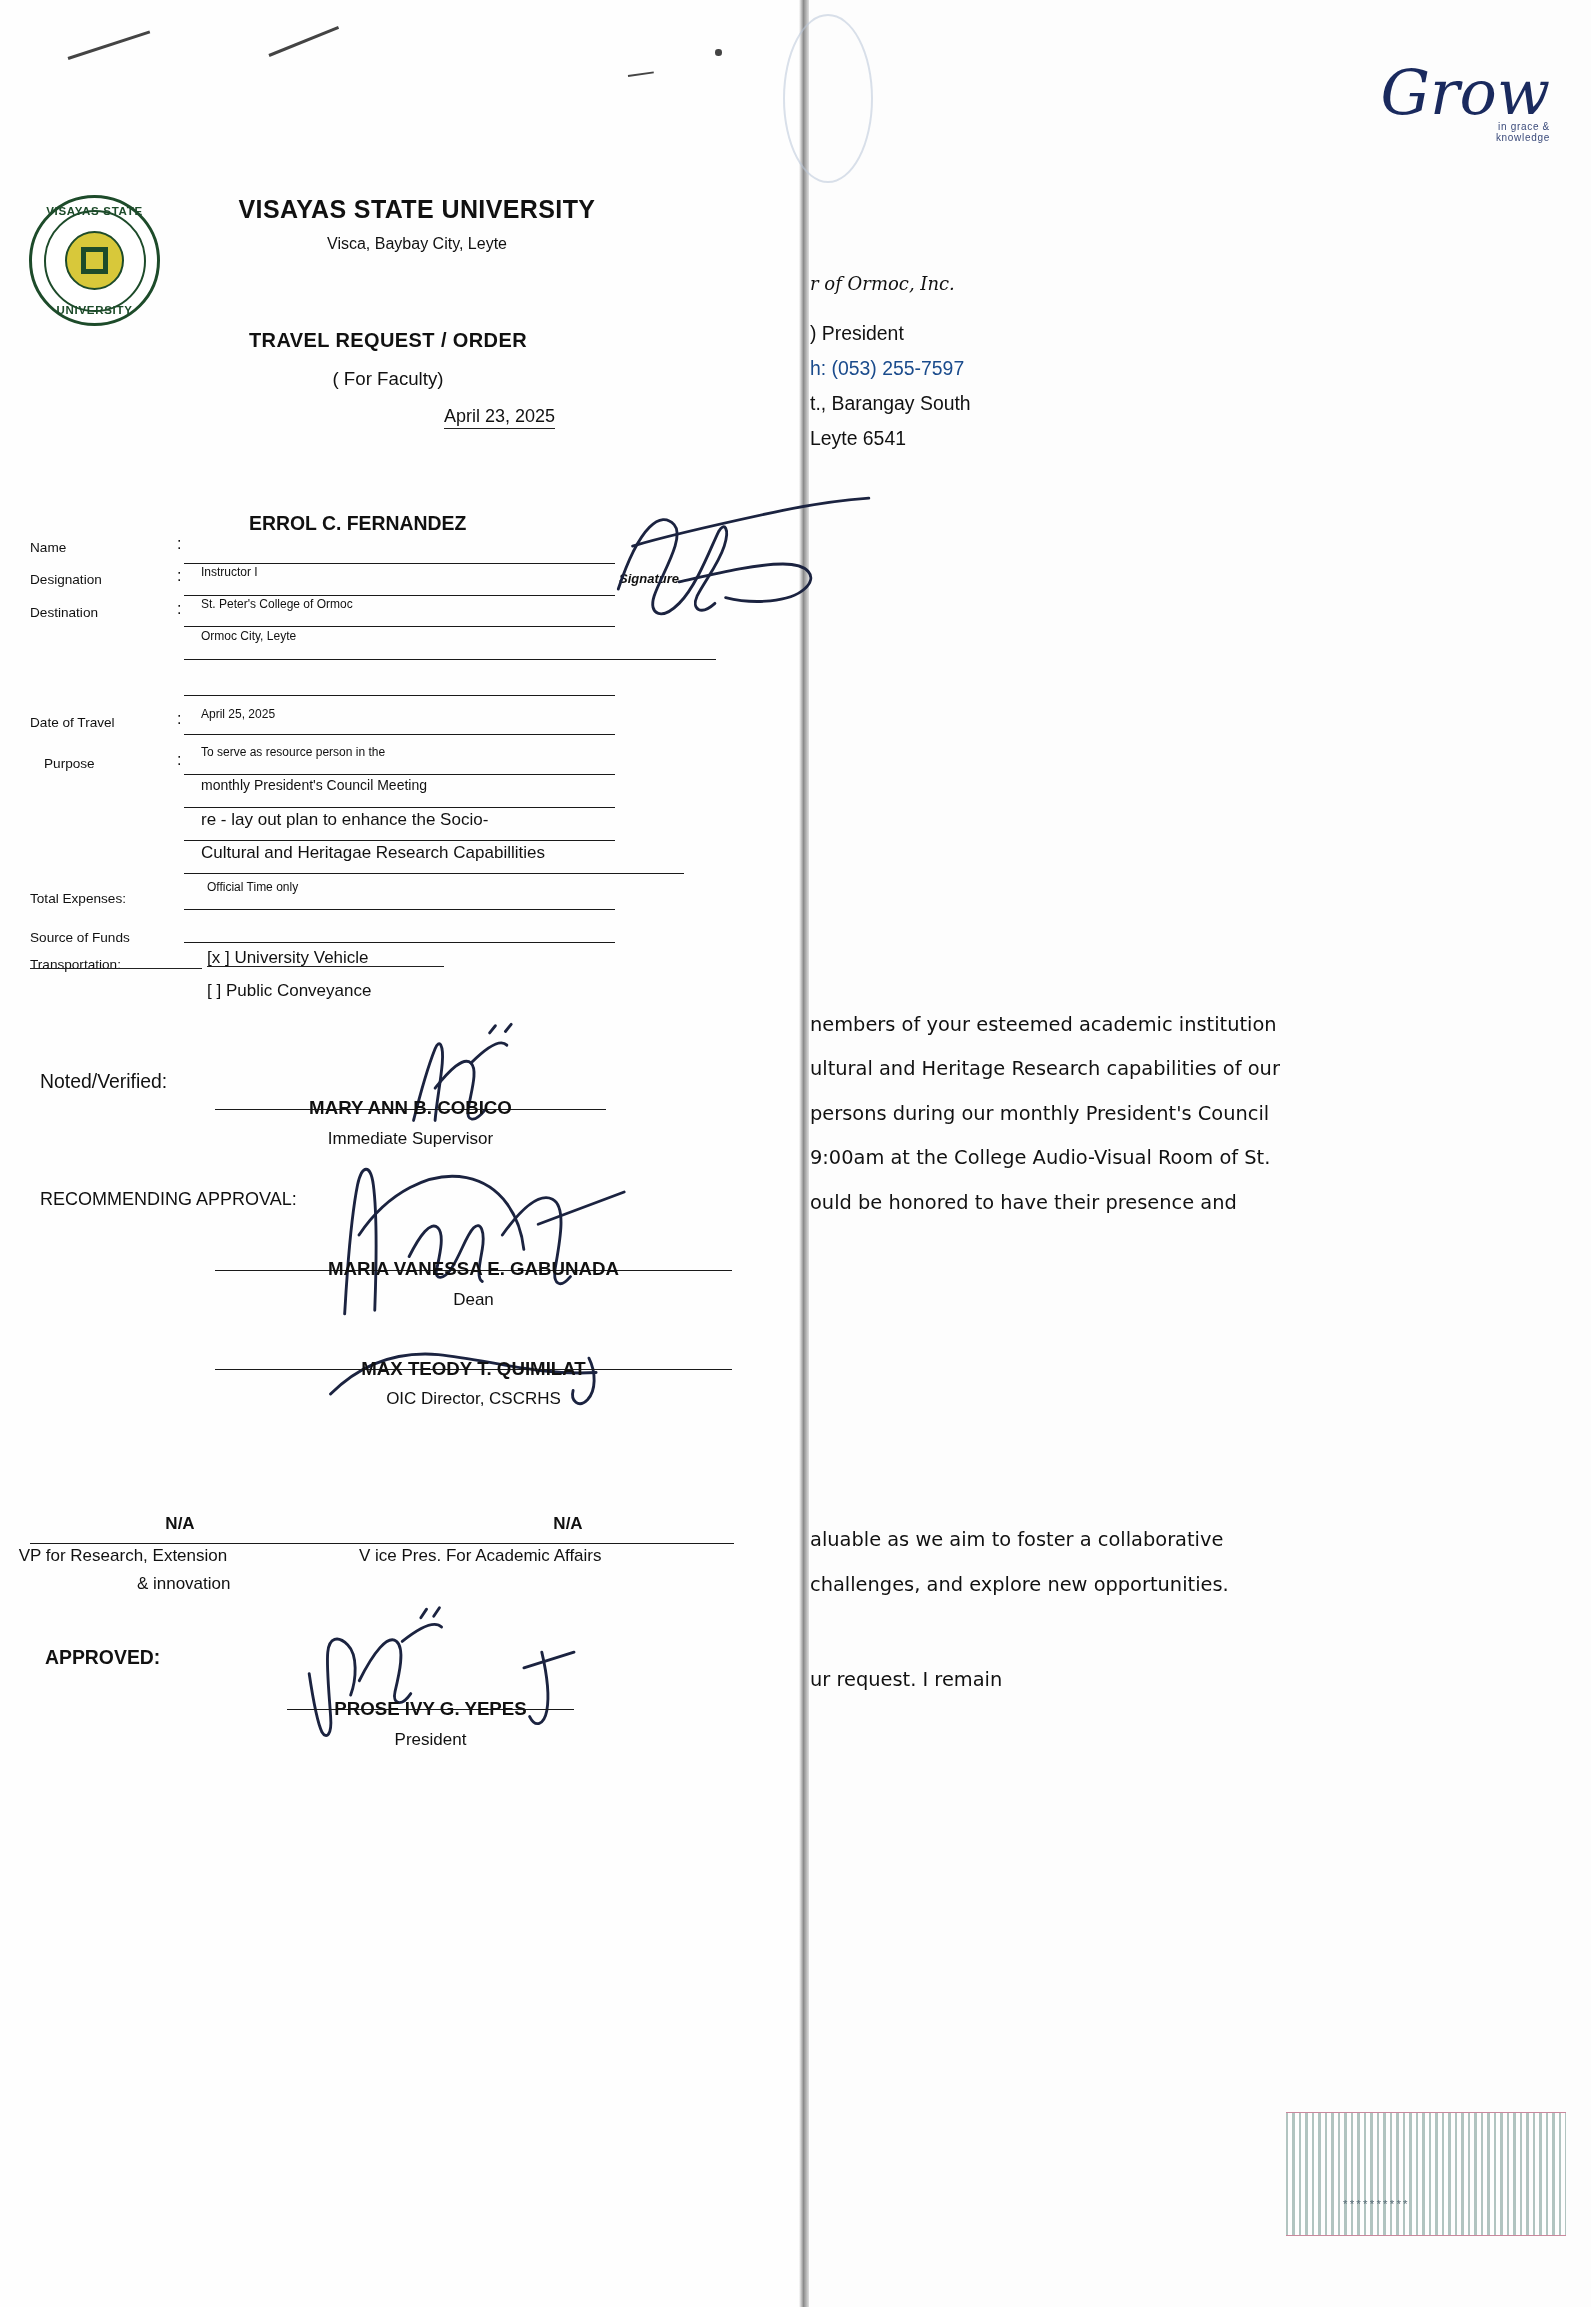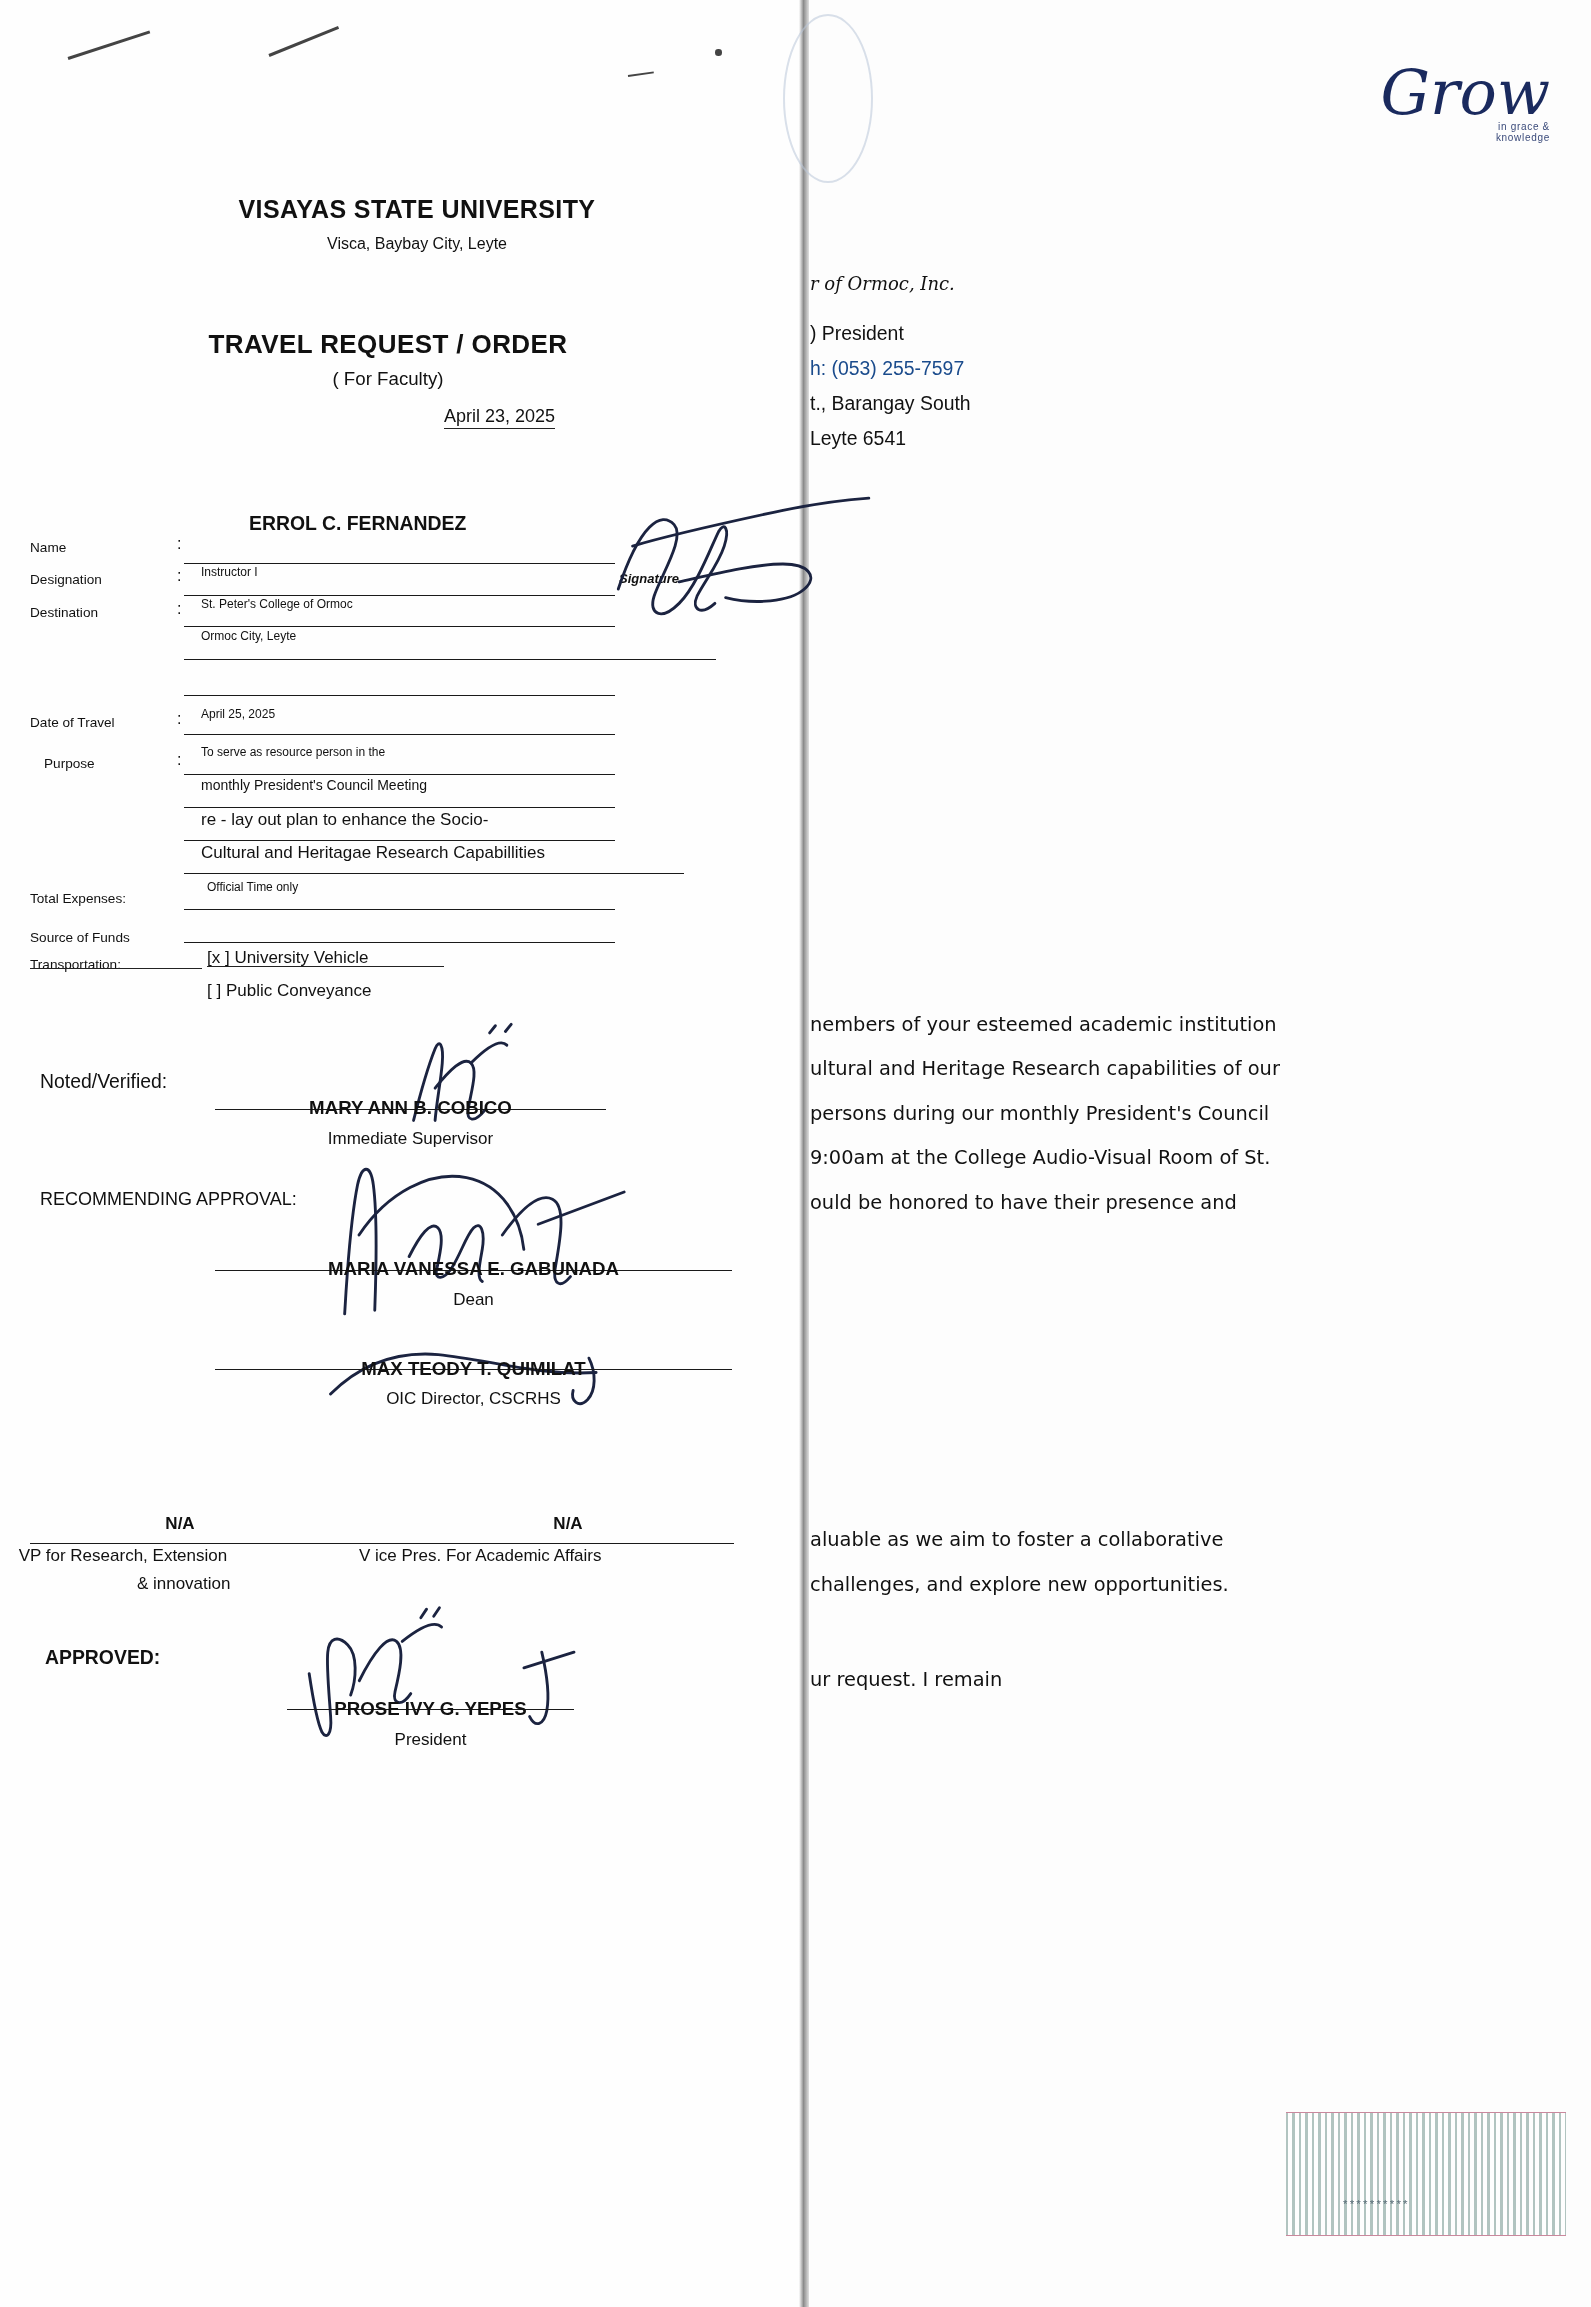--- a/index.html
+++ b/index.html
@@ -113,21 +113,21 @@
     width: 546px;
     text-align: center;
     font-size: 16px;
   }
   .doc-title {
     position: absolute;
     left: 122px;
     top: 329px;
     width: 532px;
     text-align: center;
-    font-size: 26px;
+    font-size: 20px;
     font-weight: bold;
     letter-spacing: 0.4px;
   }
   .doc-sub {
     position: absolute;
     left: 122px;
     top: 368px;
     width: 532px;
     text-align: center;
     font-size: 18.7px;
@@ -271,20 +271,30 @@
   <div class="scan-line" style="left:68px; top:57px; width:86px; height:2.9px; transform: rotate(-18deg);"></div>
   <div class="scan-line" style="left:269px; top:54px; width:75px; height:2.9px; transform: rotate(-22deg);"></div>
   <div class="scan-line" style="left:628px; top:75px; width:26px; height:2.2px; transform: rotate(-8deg);"></div>
   <div class="scan-line" style="left:715px; top:49px; width:6.5px; height:6.5px; border-radius:50%;"></div>
 
   <div class="right-panel"></div>
   <div class="fold-shadow" style="left:799px;"></div>
 
   <div class="form">
 
+    <div class="seal">
+      <div class="ring2"></div>
+      <div class="topword">VISAYAS STATE</div>
+      <div class="botword">UNIVERSITY</div>
+      <div class="inner">
+          <div class="inner2">
+            <div class="inner3"></div>
+          </div>
+        </div>
+    </div>
 
     <div class="uni-name">VISAYAS STATE UNIVERSITY</div>
     <div class="uni-addr">Visca, Baybay City, Leyte</div>
     <div class="doc-title">TRAVEL REQUEST / ORDER</div>
     <div class="doc-sub">( For Faculty)</div>
     <div class="doc-date">April 23, 2025</div>
 
     <div class="lbl" style="left:30px; top:540px;">Name</div>
     <div class="colon" style="left:177px; top:535px;">:</div>
     <div class="val big" style="left:201px; top:512px;margin-left:48px;">ERROL C. FERNANDEZ</div>

